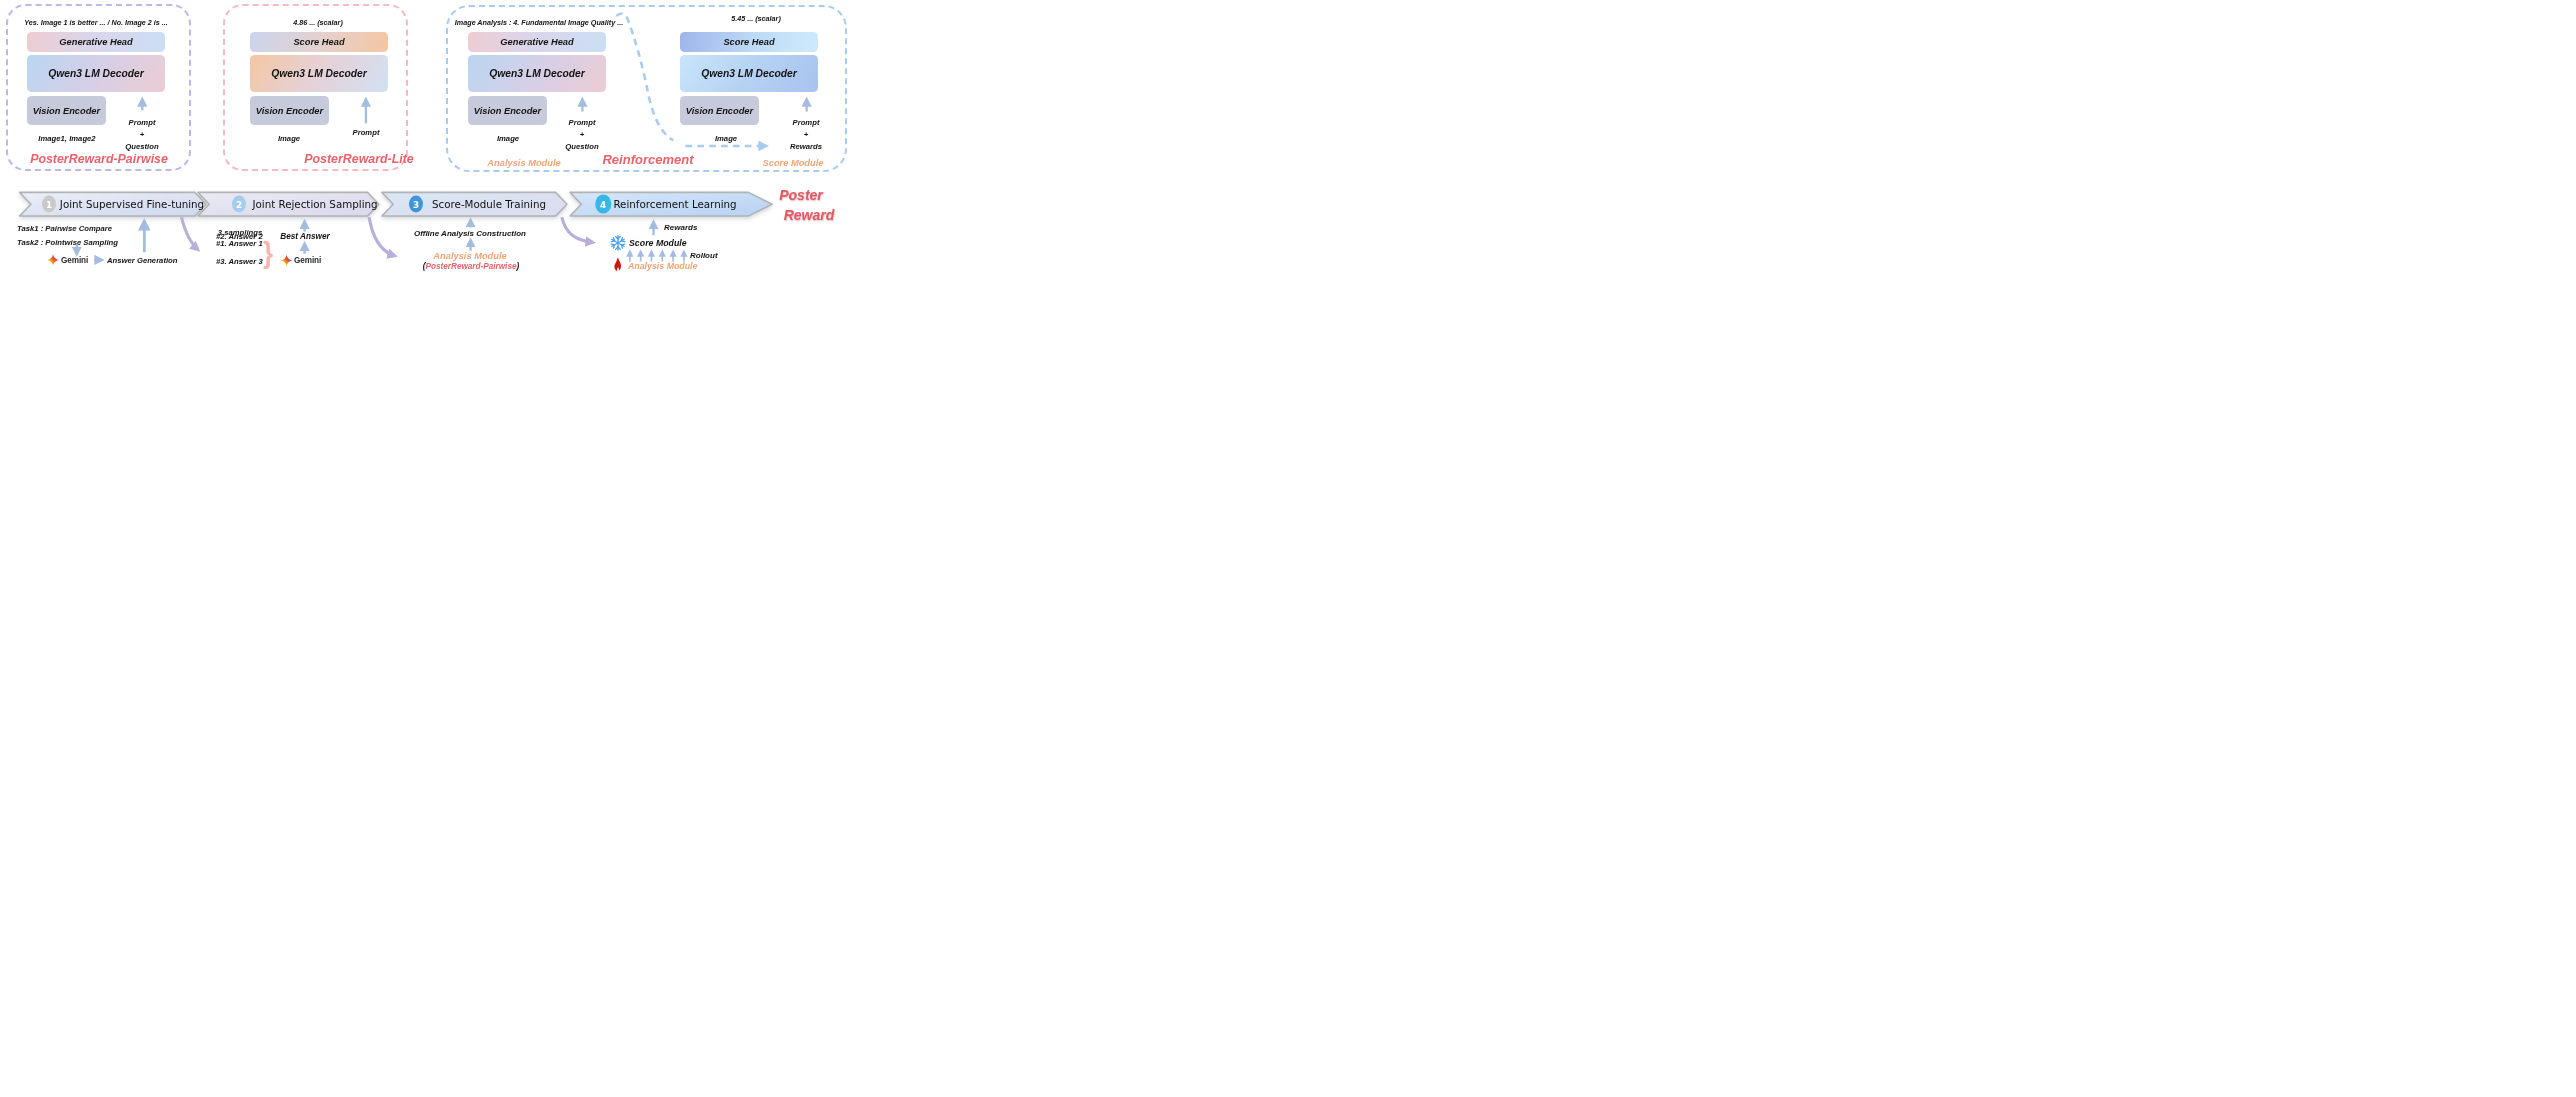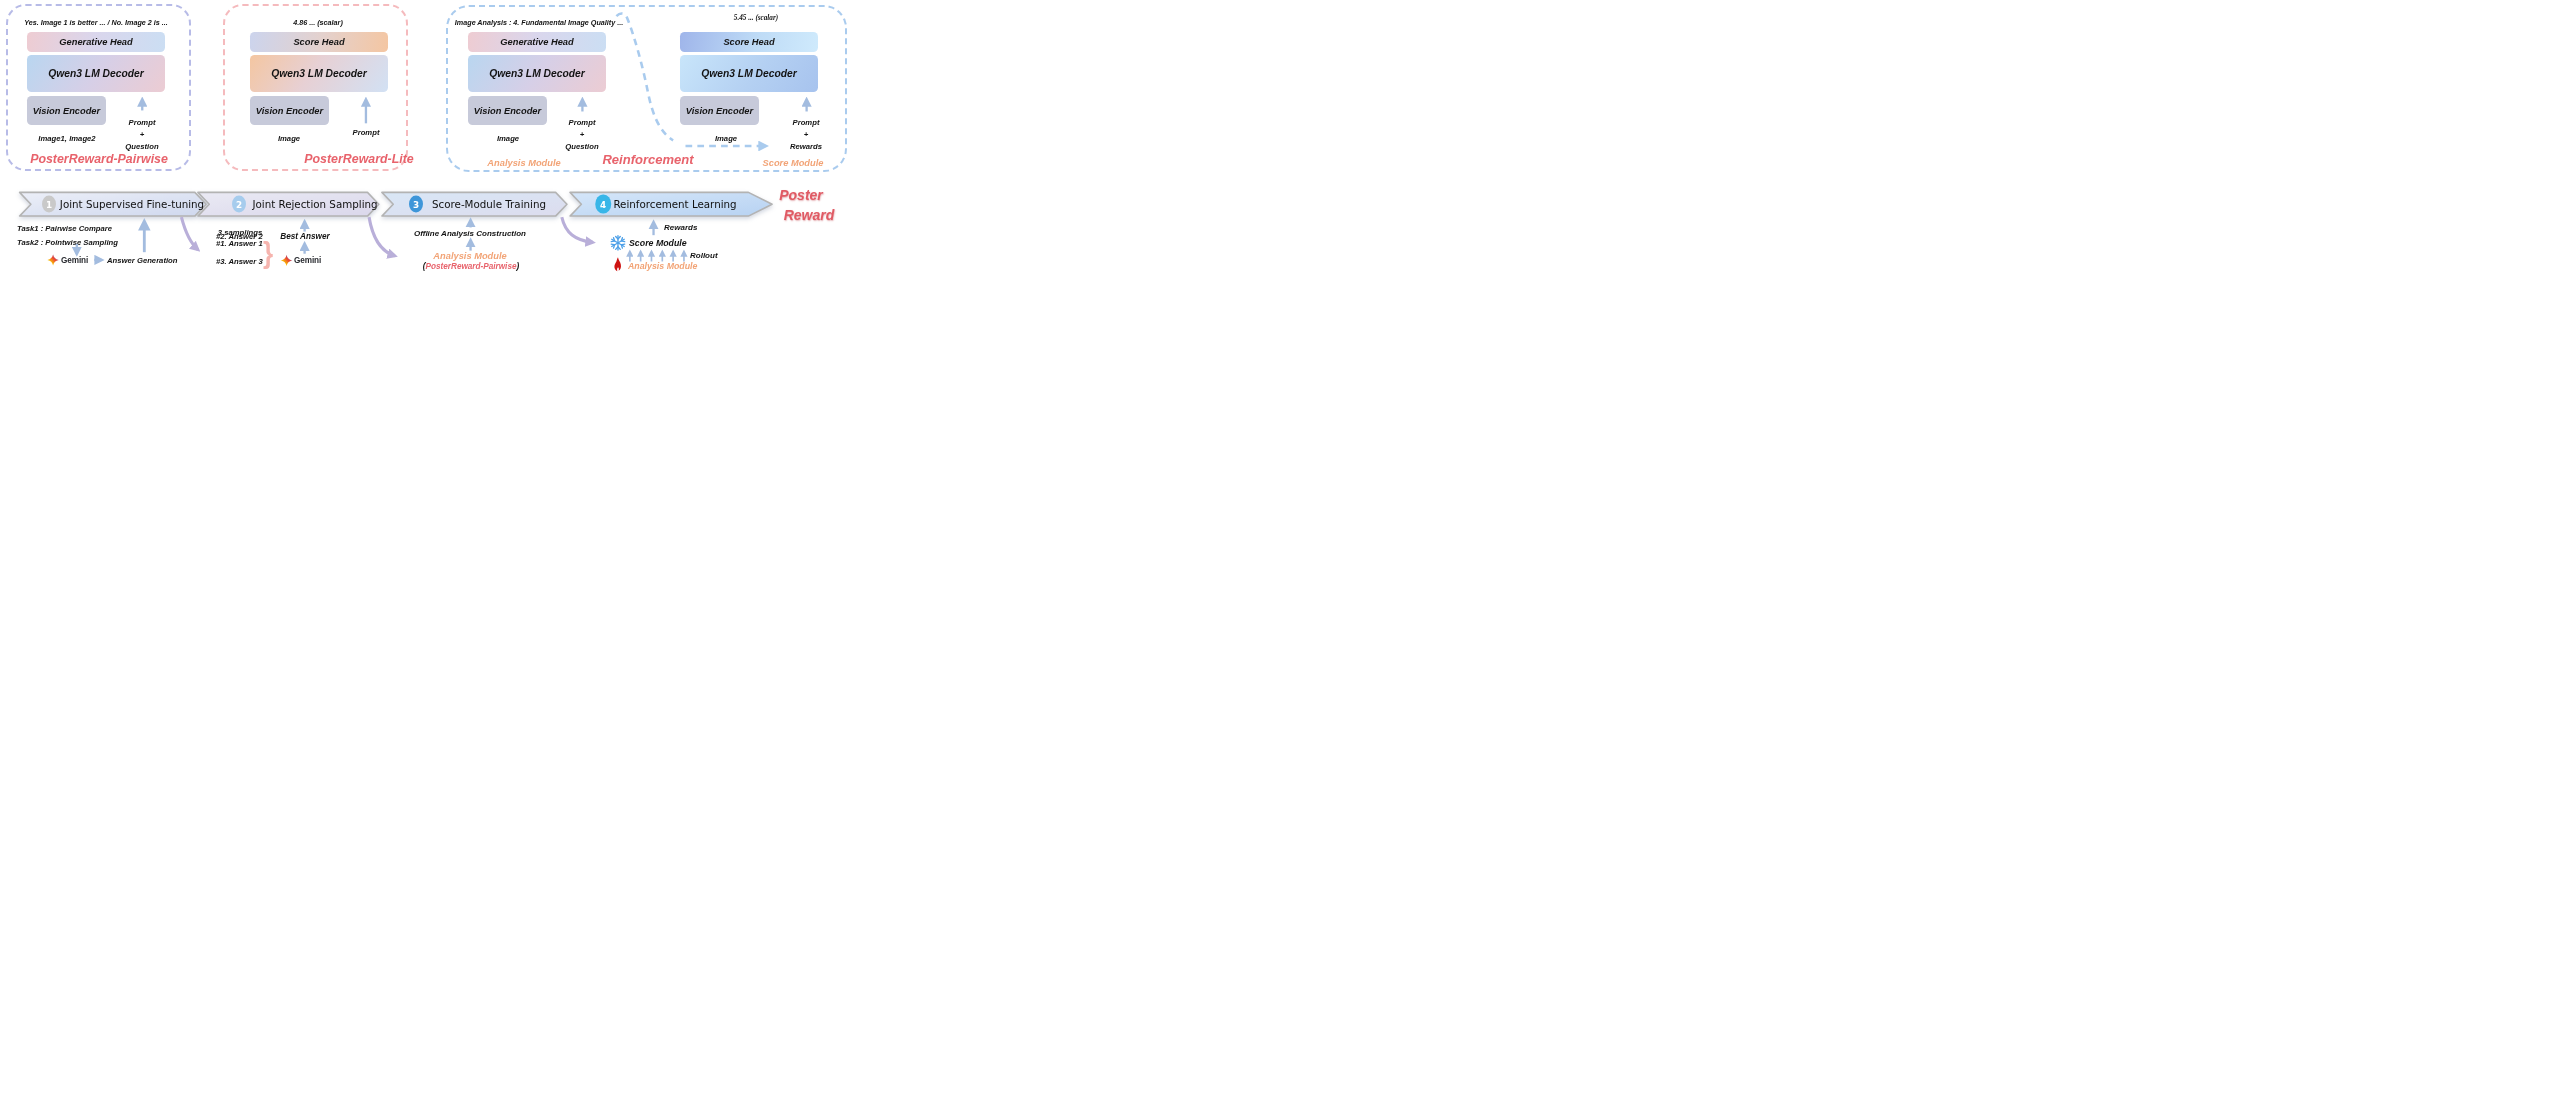--- a/index.html
+++ b/index.html
@@ -118,21 +118,21 @@
   <div class="block dec g-qwen-a" style="left:468px; top:55px; width:138px; height:37px;">Qwen3 LM Decoder</div>
   <div class="block g-vision" style="left:468px; top:96px; width:79px; height:29px;">Vision Encoder</div>
   <div class="ctr bi in-label" style="left:508px; top:138px;">Image</div>
   <div class="ctr bi stack" style="left:582px; top:135px;">
     <div>Prompt</div>
     <div>+</div>
     <div>Question</div>
   </div>
   <div class="ctr bi module-label" style="left:524px; top:163px;">Analysis Module</div>
 
-  <div class="ctr bi out-text" style="left:756px; top:18px;font-family:Liberation Serif, serif;">5.45 ... (scalar)</div>
+  <div class="ctr bi out-text" style="left:756px; top:18px;">5.45 ... (scalar)</div>
   <div class="block g-score-blue" style="left:680px; top:32px; width:138px; height:19.6px;">Score Head</div>
   <div class="block dec g-qwen-blue" style="left:680px; top:55px; width:138px; height:37px;">Qwen3 LM Decoder</div>
   <div class="block g-vision" style="left:680px; top:96px; width:79px; height:29px;">Vision Encoder</div>
   <div class="ctr bi in-label" style="left:726px; top:138px;">Image</div>
   <div class="ctr bi stack" style="left:806px; top:135px;">
     <div>Prompt</div>
     <div>+</div>
     <div>Rewards</div>
   </div>
   <div class="ctr bi module-label" style="left:793px; top:163px;">Score Module</div>

